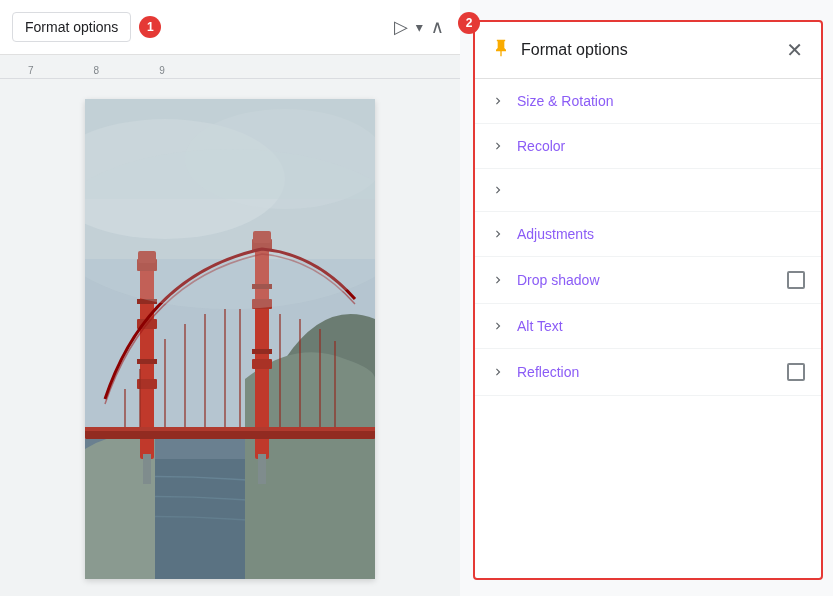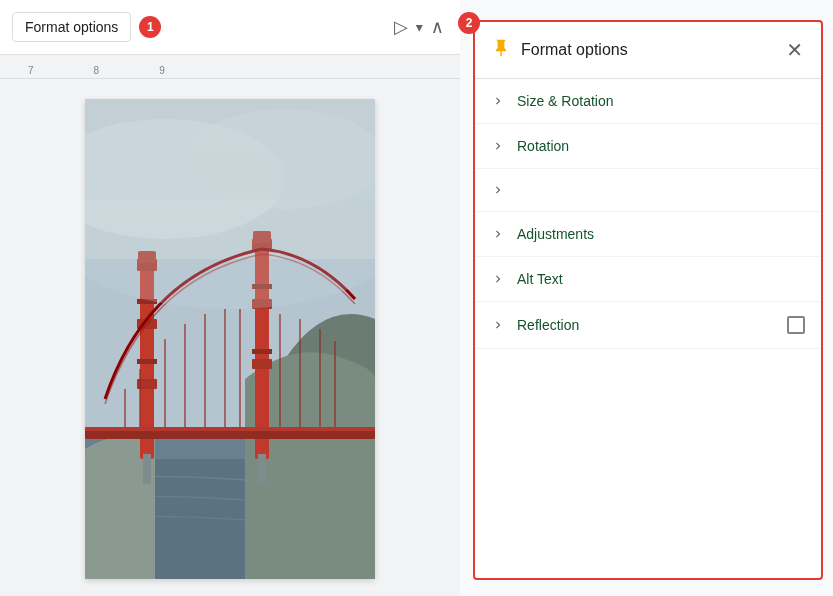--- a/index.html
+++ b/index.html
@@ -197,21 +197,21 @@
 
     .chevron-right {
       color: #5f6368;
       font-size: 14px;
       display: flex;
       align-items: center;
     }
 
     .item-label {
       font-size: 14px;
-      color: #14532d;
+      color: #8b5cf6;
       flex: 1;
     }
 
     .item-checkbox {
       width: 18px;
       height: 18px;
       border: 2px solid #80868b;
       border-radius: 2px;
       background: #fff;
       flex-shrink: 0;
@@ -345,40 +345,49 @@
       </span>
       <span class="item-label">Size &amp; Rotation</span>
     </div>
 
     <div class="panel-item">
       <span class="chevron-right">
         <svg width="14" height="14" viewBox="0 0 24 24" fill="#5f6368">
             <path d="M8.59 16.59L13.17 12 8.59 7.41 10 6l6 6-6 6z"></path>
           </svg>
       </span>
-      <span class="item-label">Rotation</span>
+      <span class="item-label">Recolor</span>
     </div>
 
     <div class="panel-item">
       <span class="chevron-right">
         <svg width="14" height="14" viewBox="0 0 24 24" fill="#5f6368">
             <path d="M8.59 16.59L13.17 12 8.59 7.41 10 6l6 6-6 6z"></path>
           </svg>
       </span>
     </div>
 
     <div class="panel-item">
       <span class="chevron-right">
         <svg width="14" height="14" viewBox="0 0 24 24" fill="#5f6368">
             <path d="M8.59 16.59L13.17 12 8.59 7.41 10 6l6 6-6 6z"></path>
           </svg>
       </span>
       <span class="item-label">Adjustments</span>
     </div>
 
+    <div class="panel-item">
+      <span class="chevron-right">
+        <svg width="14" height="14" viewBox="0 0 24 24" fill="#5f6368">
+            <path d="M8.59 16.59L13.17 12 8.59 7.41 10 6l6 6-6 6z"></path>
+          </svg>
+      </span>
+      <span class="item-label">Drop shadow</span>
+      <div class="item-checkbox"></div>
+    </div>
 
     <div class="panel-item">
       <span class="chevron-right">
         <svg width="14" height="14" viewBox="0 0 24 24" fill="#5f6368">
             <path d="M8.59 16.59L13.17 12 8.59 7.41 10 6l6 6-6 6z"></path>
           </svg>
       </span>
       <span class="item-label">Alt Text</span>
     </div>
 

